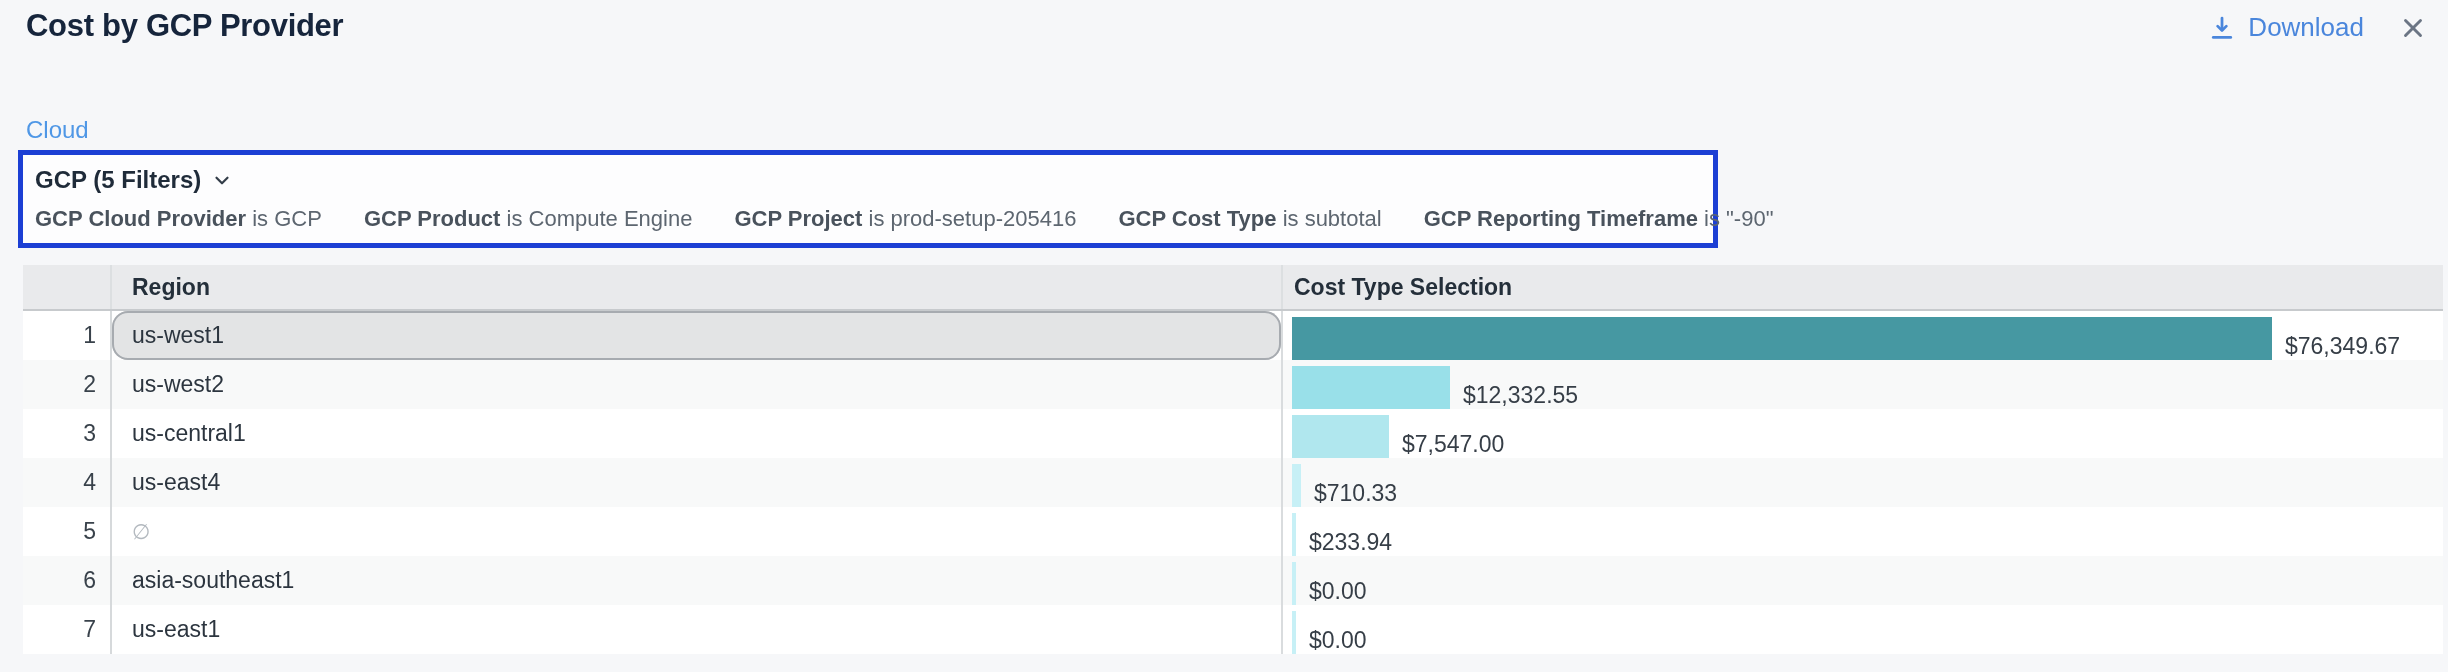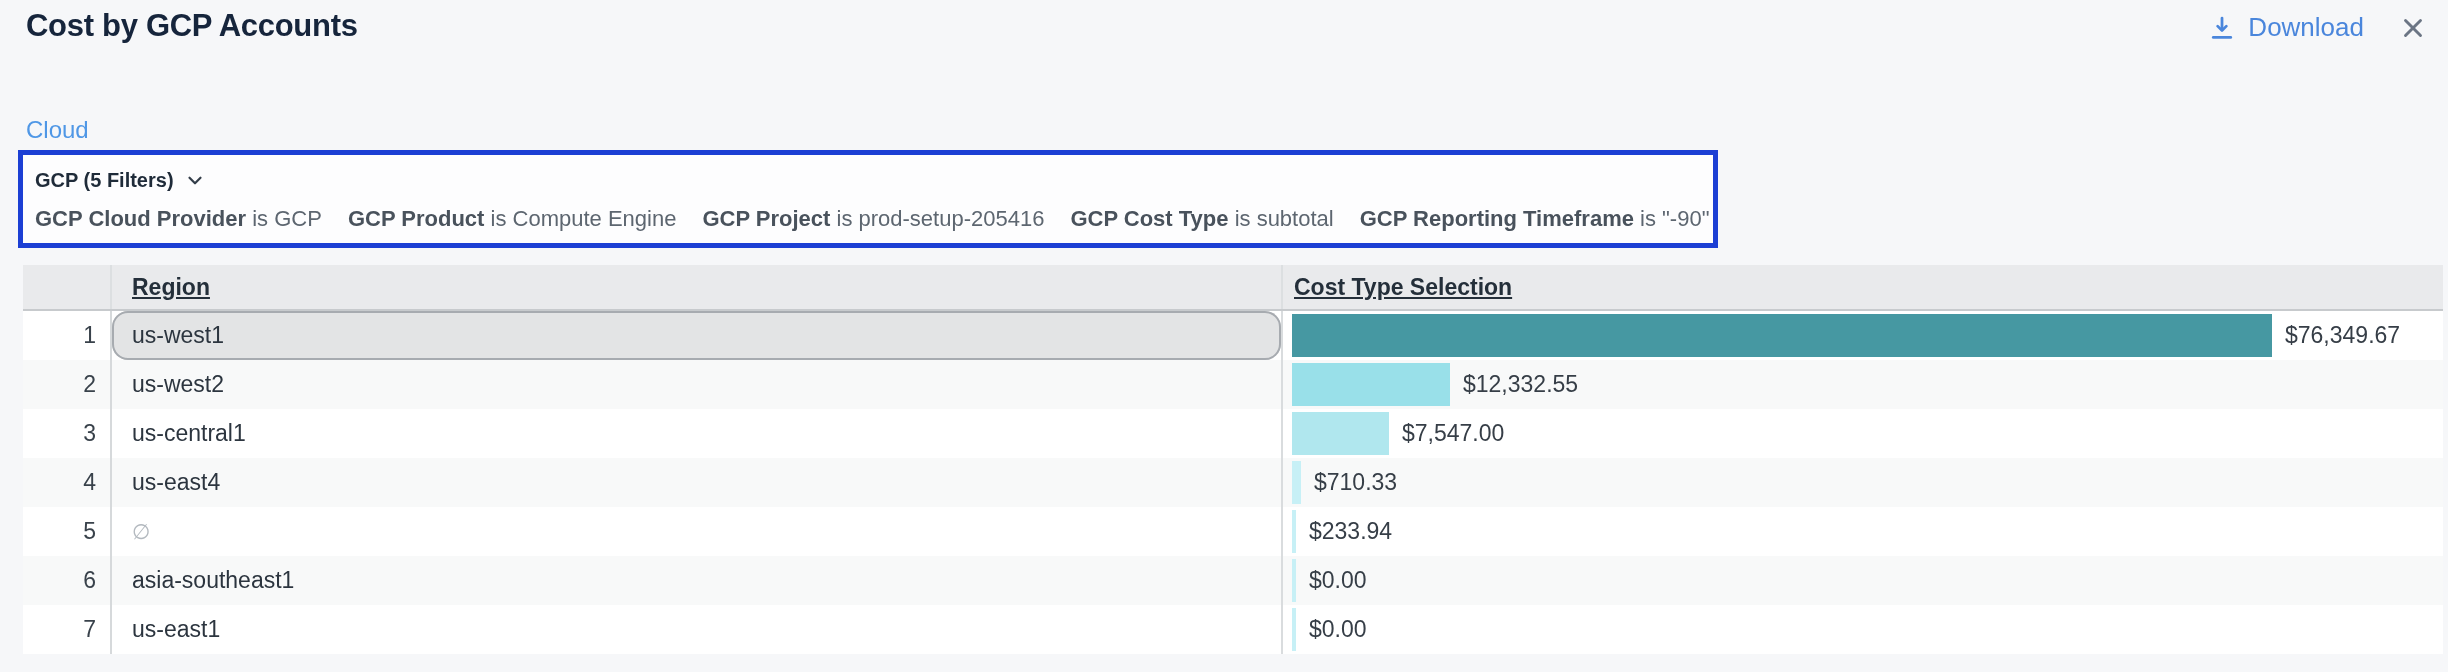--- a/index.html
+++ b/index.html
@@ -35,37 +35,37 @@
   
   .filter-panel {
     position:absolute; left:18px; top:150px;
     width:1700px; height:98px;
     background:#fdfdfe;
     border:5px solid #1c3fd4;
     padding:8px 12px 0 12px;
   }
   .filter-summary {
     display:inline-flex; align-items:center; gap:10px;
-    font-size:20px; font-weight:600; color:#1f2b39; cursor:pointer;
+    font-size:24px; font-weight:600; color:#1f2b39; cursor:pointer;
     height:34px;
   }
   .filter-list {
-    display:flex; align-items:center; gap:26px;
+    display:flex; align-items:center; gap:42px;
     margin-top:9px; white-space:nowrap;
   }
   .filter-item { font-size:22px; }
   .filter-name { font-weight:700; color:#49525c; }
   .filter-cond { font-weight:400; color:#5d6670; }
 
   
   .cost-table { position:absolute; left:23px; top:265px; width:2420px; }
   .thead {
     display:flex; height:46px; align-items:flex-start;
     background:#e9eaec; border-bottom:2px solid #c7cacd;
-    font-size:23px; font-weight:700; color:#242f3a;text-decoration:underline;
+    font-size:23px; font-weight:700; color:#242f3a;
   }
   .col-num  { width:89px; height:100%; border-right:2px solid #dcdfe1; }
   .col-region { width:1169px; height:100%; display:flex; align-items:center; padding-left:20px; }
   .col-cost { flex:1; height:100%; display:flex; align-items:center; padding-left:11px; border-left:2px solid #dcdfe1; }
 
   .tbody { background:#ffffff; }
   .trow { display:flex; height:49px; background:#ffffff; }
   .trow.striped { background:#f8f9f9; }
   .cell-num {
     width:89px; display:flex; align-items:center; justify-content:flex-end;
@@ -75,32 +75,32 @@
   .cell-region {
     width:1169px; display:flex; align-items:center;
     padding-left:20px; font-size:23px; color:#2c353f;border-radius:16px;
   }
   .cell-region.selected {
     background:#e3e4e5;
     box-shadow: inset 0 0 0 2px #a7abb0;
   }
   .cell-region .null-region { color:#b3b9bf; font-size:21px; }
   .cell-cost {
-    flex:1; display:flex; align-items:center;
+    flex:1; display:flex; align-items:flex-end;
     padding-left:9px; border-left:2px solid #d9dcde;
   }
   .bar { height:43px; flex:none; }
   .bar-value { margin-left:13px; font-size:23px; color:#363e47; white-space:nowrap; }
 </style>
 </head>
 <body>
 
 <div class="page">
 
-  <div class="page-title">Cost by GCP Accounts</div>
+  <div class="page-title">Cost by GCP Provider</div>
 
   <div class="top-actions">
     <div class="download-button">
       <span style="display:flex;">
         <svg width="30" height="30" viewBox="0 0 24 24" fill="none" stroke="#4a86dc" stroke-width="2.2" stroke-linecap="round" stroke-linejoin="round">
           <path d="M12 4 v9"></path>
           <path d="M8.5 10.5 L12 14 L15.5 10.5"></path>
           <path d="M5 19.5 h14"></path>
         </svg>
       </span>

